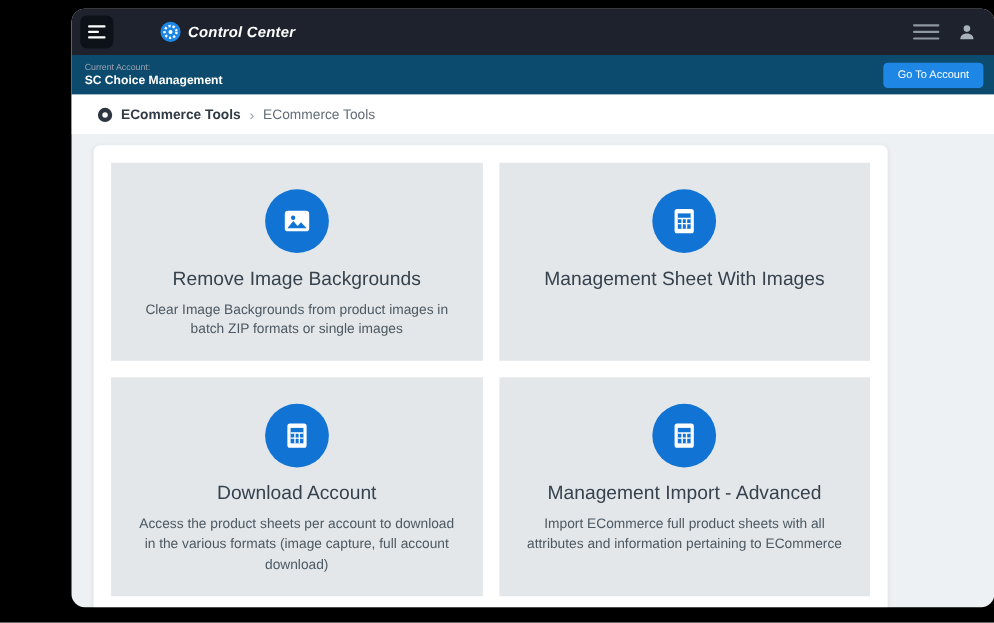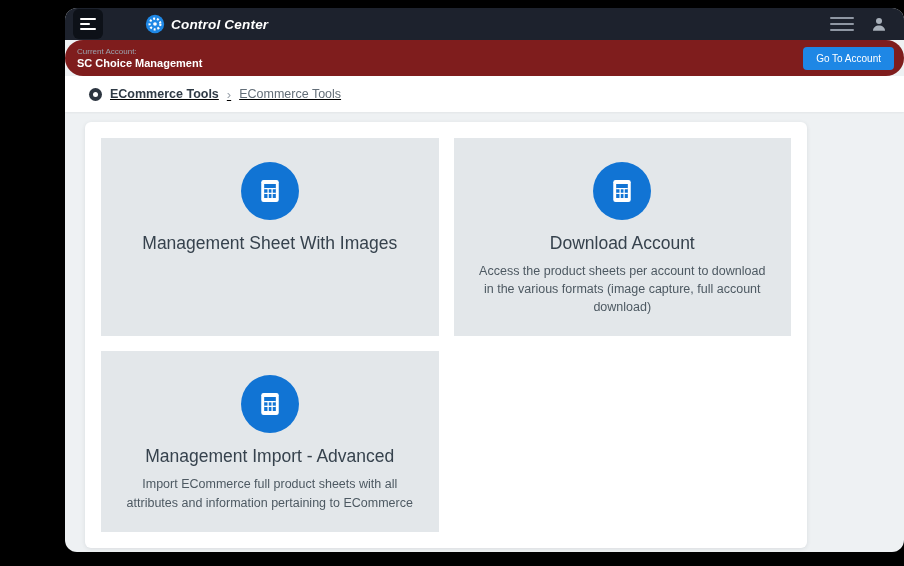--- a/index.html
+++ b/index.html
@@ -15,21 +15,21 @@
     left: 65px; top: 8px;
     width: 839px; height: 544px;
     border-radius: 12px;
     overflow: hidden;
     background: #eef1f3;
     display: flex;
     flex-direction: column;
   }
   
   .topbar {
-    height: 32px;
+    height: 42px;
     background: #1d222d;
     display: flex;
     align-items: center;
     padding: 0 16px 0 8px;
     flex: 0 0 auto;
   }
   .menu-toggle {
     width: 30px; height: 30px;
     background: #0d1118;
     border-radius: 6px;
@@ -59,26 +59,25 @@
     letter-spacing: .2px;
   }
   .topbar-spacer { flex: 1; }
   .lines-icon {
     display: flex; flex-direction: column; gap: 4px; margin-right: 16px; cursor: pointer;
   }
   .lines-icon span { display:block; width: 24px; height: 2px; background: #8f97a3; border-radius: 1px; }
   
   .account-bar {
     height: 36px;
-    background: #7f1d1d;
+    background: #0c4a6e;
     display: flex;
     align-items: center;
     padding: 0 10px 0 12px;
     flex: 0 0 auto;
-    border-radius: 18px;
   }
   .account-label { color: #9aa3ae; font-size: 8px; line-height: 10px; }
   .account-name { color: #ffffff; font-size: 11px; font-weight: bold; line-height: 13px; }
   .account-spacer { flex: 1; }
   .go-to-account-btn {
     background: #1e87e5;
     color: #fff;
     border: none;
     font-family: "Liberation Sans", sans-serif;
     font-size: 10px;
@@ -92,21 +91,20 @@
     height: 36px;
     background: #ffffff;
     display: flex;
     align-items: center;
     gap: 8px;
     padding: 0 24px;
     flex: 0 0 auto;
     box-shadow: 0 1px 2px rgba(0,0,0,.05);
     position: relative;
     z-index: 2;
-    text-decoration: underline;
   }
   .crumb-icon {
     width: 13px; height: 13px;
     border-radius: 50%;
     background: #2c3540;
     display: inline-flex;
     align-items: center;
     justify-content: center;
   }
   .crumb-icon::after {
@@ -212,20 +210,31 @@
     <span class="crumb-icon"></span>
     <span class="crumb-strong">ECommerce Tools</span>
     <span class="crumb-sep">›</span>
     <span class="crumb-page">ECommerce Tools</span>
   </div>
 
   <div class="content">
     <div class="card">
       <div class="tile-grid">
 
+        <div class="tile">
+          <div class="tile-icon-circle">
+            <svg width="28" height="28" viewBox="0 0 24 24">
+              <rect x="2.5" y="4" width="19" height="16" rx="2.5" fill="#ffffff"></rect>
+              <circle cx="9" cy="9.4" r="1.7" fill="#1174d4"></circle>
+              <path d="M4.5 17.5 l4.6-5.6 3.4 4 2.6-3.1 4.4 4.7z" fill="#1174d4"></path>
+            </svg>
+          </div>
+          <div class="tile-title">Remove Image Backgrounds</div>
+          <div class="tile-desc">Clear Image Backgrounds from product images in batch ZIP formats or single images</div>
+        </div>
 
         <div class="tile">
           <div class="tile-icon-circle">
             <svg width="28" height="28" viewBox="0 0 24 24">
               <rect x="4.5" y="2.5" width="15" height="19" rx="2" fill="#ffffff"></rect>
               <rect x="7" y="6" width="10" height="12" fill="#1174d4"></rect>
               <g stroke="#ffffff" stroke-width="1.1">
                 <line x1="7" y1="10" x2="17" y2="10"></line>
                 <line x1="7" y1="14" x2="17" y2="14"></line>
                 <line x1="10.4" y1="10" x2="10.4" y2="18"></line>

